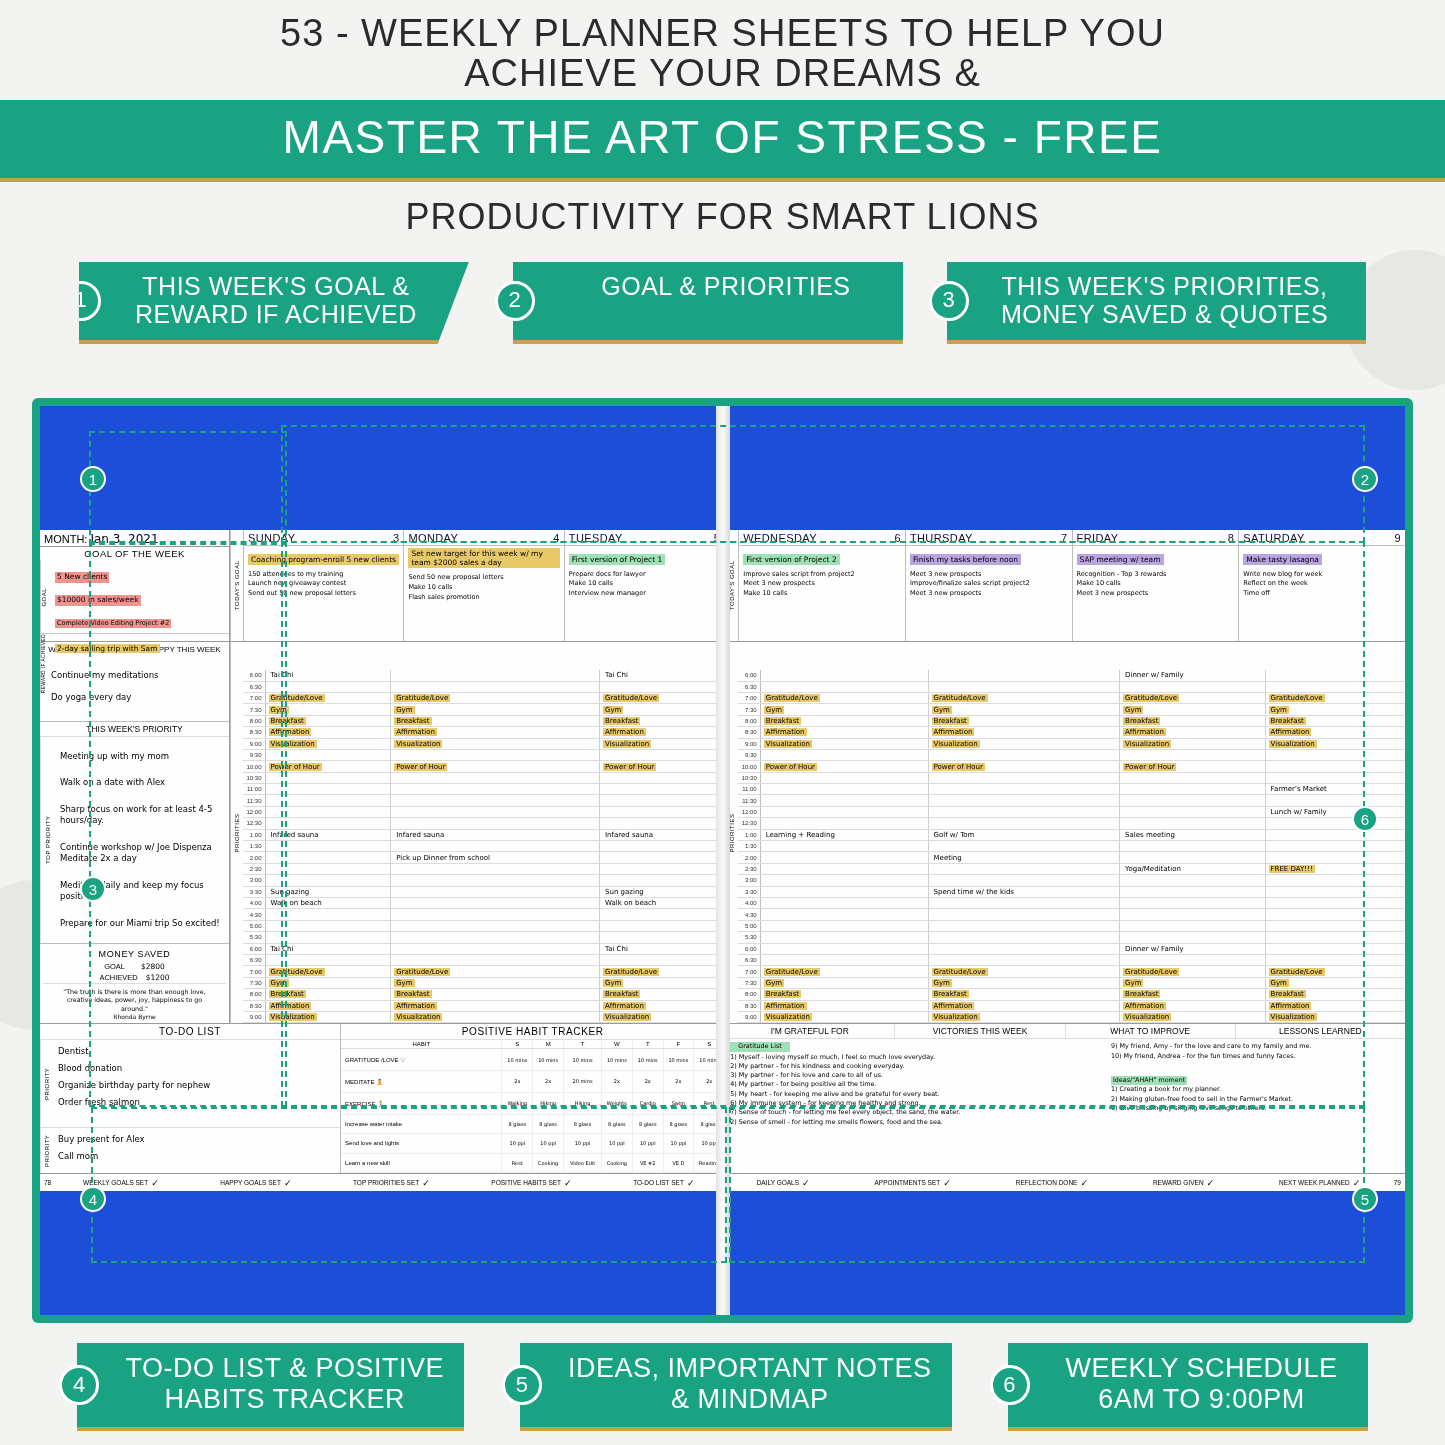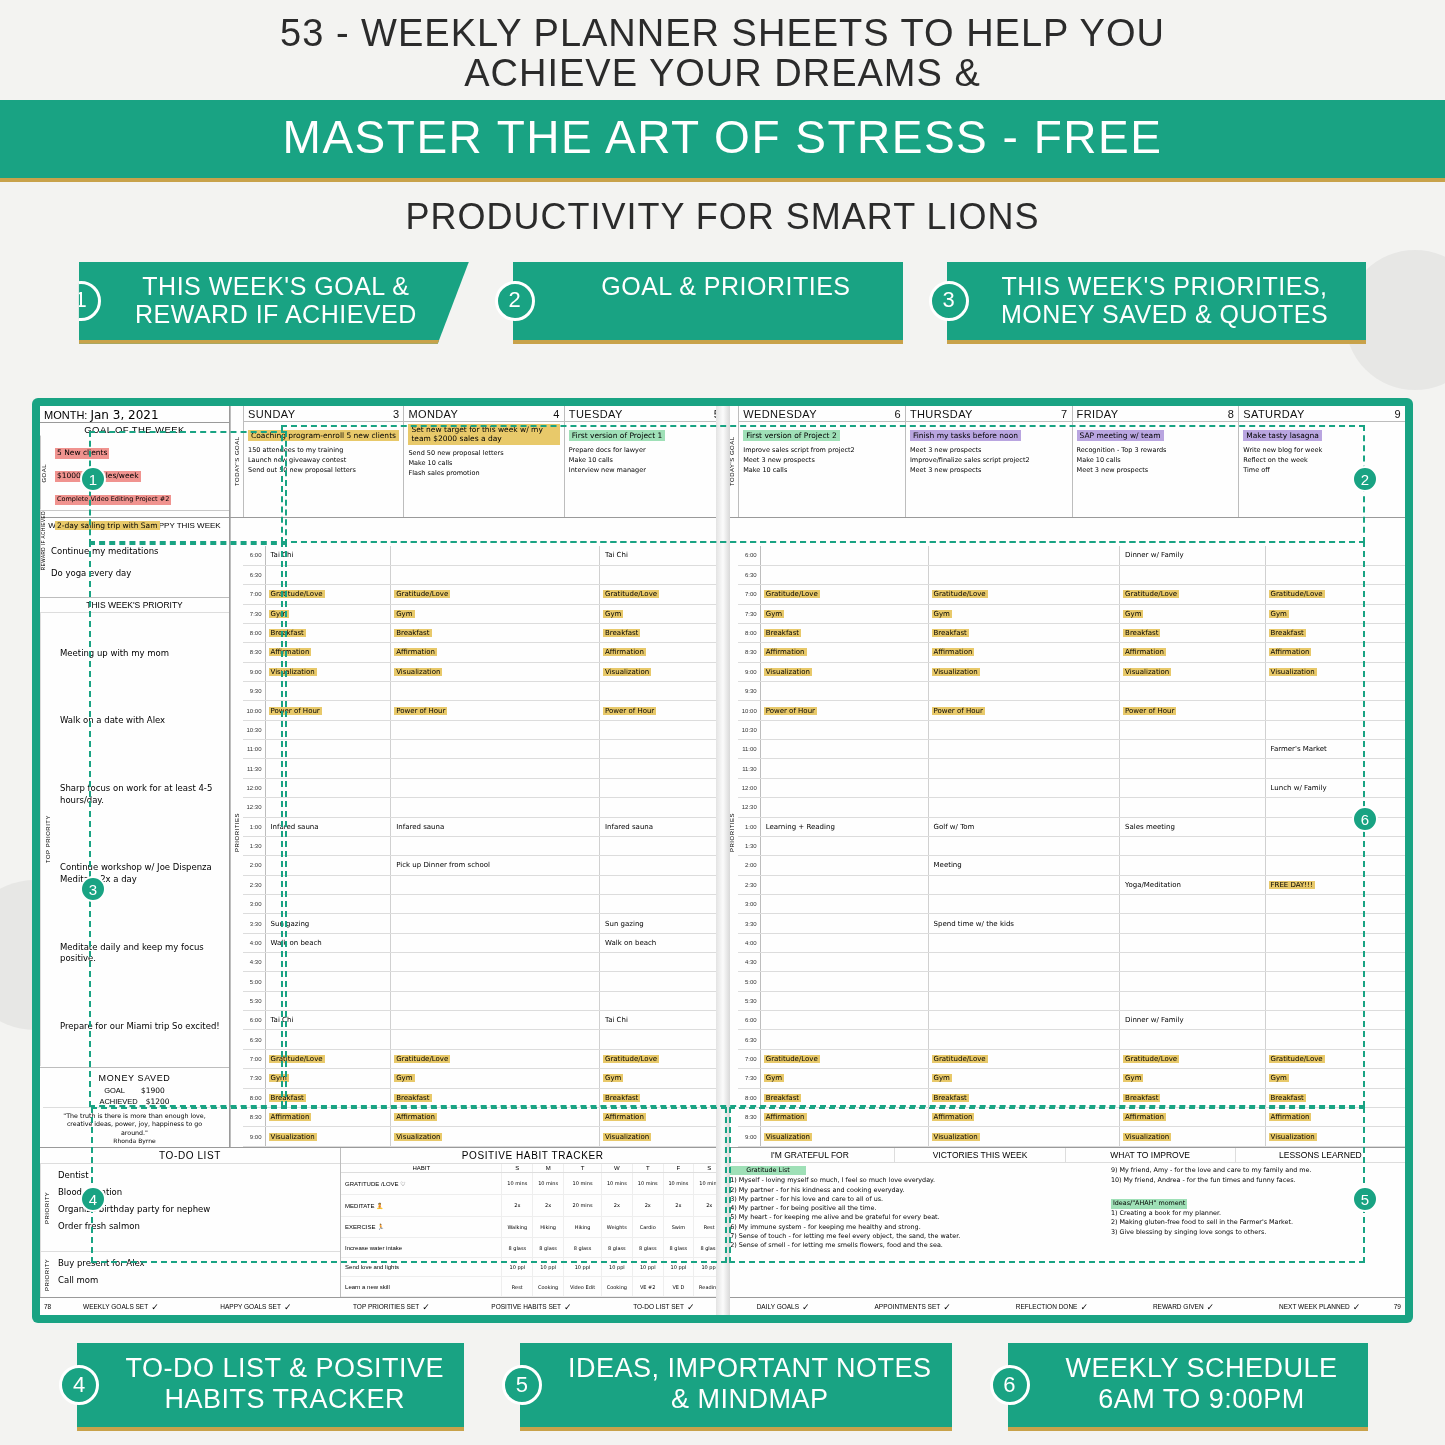--- a/index.html
+++ b/index.html
@@ -40,21 +40,21 @@
     width:40px; height:40px; border-radius:50%;
     background:#19a383; border:3px solid #fff;
     color:#fff; font-size:22px; display:flex; align-items:center; justify-content:center;
   }
   .pill.r1 { clip-path: polygon(0 0, 100% 0, 92% 100%, 0 100%); padding-right:50px;}
   
   .planner-wrap {
     position:absolute; left:32px; top:398px; width:1381px; height:925px;
     background:#19a383; border-radius:6px; padding:8px;
   }
-  .pages { display:flex; width:100%; height:100%; background:#1d4ed8; position:relative; }
+  .pages { display:flex; width:100%; height:100%; background:#1d4ed8; position:relative;align-items:center; }
   .page { background:#fefefe; position:relative; }
   .page-l { width:50.2%; border-right:1px solid #cfcfcf; }
   .page-r { width:49.8%; }
   .spine {
     position:absolute; left:50%; top:0; width:14px; height:100%;
     transform:translateX(-50%);
     background:linear-gradient(90deg,#e3e3e3,#fbfbfb,#d8d8d8);
   }
   table { border-collapse:collapse; }
   
@@ -228,21 +228,21 @@
                 <div>Continue workshop w/ Joe Dispenza Meditate 2x a day</div>
                 <div>Meditate daily and keep my focus positive.</div>
                 <div>Prepare for our Miami trip So excited!</div>
               </div>
             </div>
           </div>
           <div style="padding:3px;">
             <div style="text-align:center;font-size:9px;letter-spacing:.6px;padding:2px 0;">MONEY SAVED</div>
             <div style="display:flex;justify-content:center;gap:16px;font-size:7.5px;padding:1px 0;">
               <span>GOAL</span>
-              <span class="hw">$1900</span>
+              <span class="hw">$2800</span>
             </div>
             <div style="display:flex;justify-content:center;gap:8px;font-size:7.5px;padding:1px 0;border-bottom:1px solid #ddd;">
               <span>ACHIEVED</span>
               <span class="hw">$1200</span>
             </div>
             <div class="hw" style="font-size:6.3px;padding:4px 12px 0;line-height:1.35;text-align:center;">"The truth is there is more than enough love, creative ideas, power, joy, happiness to go around."</div>
             <div class="hw" style="font-size:6px;text-align:center;">Rhonda Byrne</div>
           </div>
         </div>
 
@@ -851,21 +851,21 @@
 
       <div style="height:150px;border-top:1px solid #9a9a9a;display:flex;flex-direction:column;">
         <div style="display:flex;border-bottom:1px solid #ddd;" id="refl-head">
             <div style="flex: 1 1 0%; text-align: center; font-size: 8.5px; padding: 2px 0px; border-left: none;">I'M GRATEFUL FOR</div>
             <div style="flex: 1 1 0%; text-align: center; font-size: 8.5px; padding: 2px 0px; border-left: 1px solid rgb(221, 221, 221);">VICTORIES THIS WEEK</div>
             <div style="flex: 1 1 0%; text-align: center; font-size: 8.5px; padding: 2px 0px; border-left: 1px solid rgb(221, 221, 221);">WHAT TO IMPROVE</div>
             <div style="flex: 1 1 0%; text-align: center; font-size: 8.5px; padding: 2px 0px; border-left: 1px solid rgb(221, 221, 221);">LESSONS LEARNED</div>
           </div>
         <div style="flex:1;display:flex;font-size:6.4px;">
           <div class="hw" style="width:56%;padding:3px 5px;line-height:1.45;">
-            <div style="background:#9fe0b7;display:inline-block;padding:0 16px;margin-bottom:1px;">Gratitude List</div>
+            <div style="background:#9fe0b7;display:inline-block;padding:0 8px;margin-bottom:1px;">Gratitude List</div>
             <div>1) Myself - loving myself so much, I feel so much love everyday.</div>
             <div>2) My partner - for his kindness and cooking everyday.</div>
             <div>3) My partner - for his love and care to all of us.</div>
             <div>4) My partner - for being positive all the time.</div>
             <div>5) My heart - for keeping me alive and be grateful for every beat.</div>
             <div>6) My immune system - for keeping me healthy and strong.</div>
             <div>7) Sense of touch - for letting me feel every object, the sand, the water.</div>
             <div>2) Sense of smell - for letting me smells flowers, food and the sea.</div>
           </div>
           <div class="hw" style="flex:1;padding:3px 5px;line-height:1.5;">

